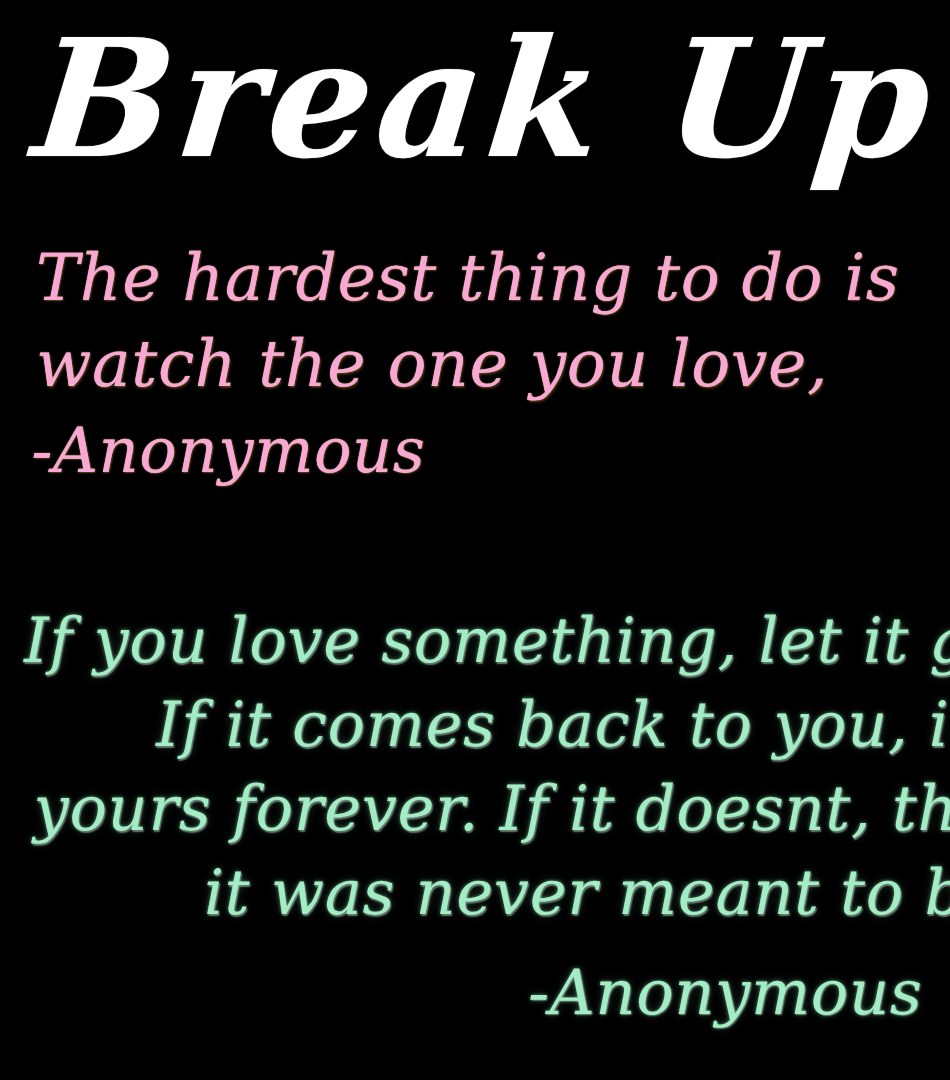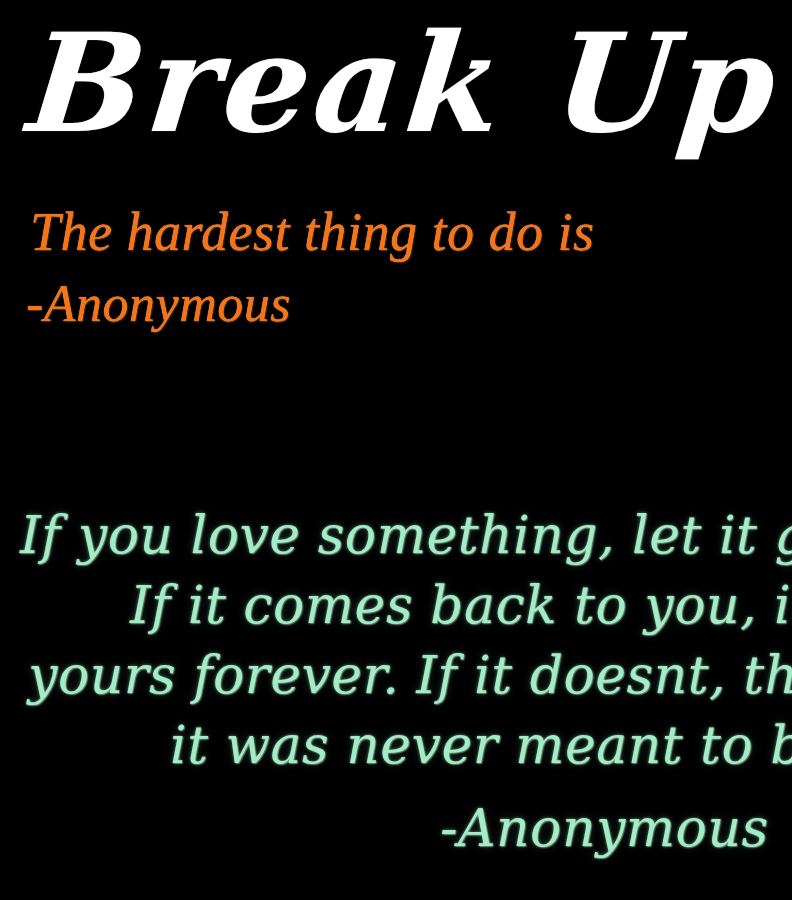--- a/index.html
+++ b/index.html
@@ -54,29 +54,28 @@
     font-style: italic;
     font-weight: 400;
     white-space: nowrap;
   }
 
   
   #quote-gold {
     top: 196px;
   }
   #quote-gold .qline {
-    color: #f97316;
+    color: #f9a8d4;
     font-size: 54px;
     line-height: 72px;
     padding-left: 30px;
     letter-spacing: 0.5px;
     text-shadow:
       0 0 1px rgba(243,213,163,0.9),
       1px 1px 2px rgba(120,80,20,0.55);
-    font-family: Liberation Serif, serif;
   }
   #quote-gold .attribution {
     font-size: 52px;
     padding-left: 26px;
   }
 
   
   #quote-mint {
     top: 500px;
   }
@@ -104,20 +103,21 @@
 <body>
 
 <div id="poster">
 
   <div class="title-wrap">
     <div class="title">Break Up</div>
   </div>
 
   <div class="quote-block" id="quote-gold">
     <span class="qline">The hardest thing to do is</span>
+    <span class="qline">watch the one you love,</span>
     <span class="qline attribution">-Anonymous</span>
   </div>
 
   <div class="quote-block" id="quote-mint">
     <span class="qline ml-0">If you love something,  let it go.</span>
     <span class="qline ml-1">If it comes back to you,  its</span>
     <span class="qline ml-2">yours forever. If it doesnt, then</span>
     <span class="qline ml-3">it was never meant to be.</span>
     <span class="qline attribution">-Anonymous</span>
   </div>

